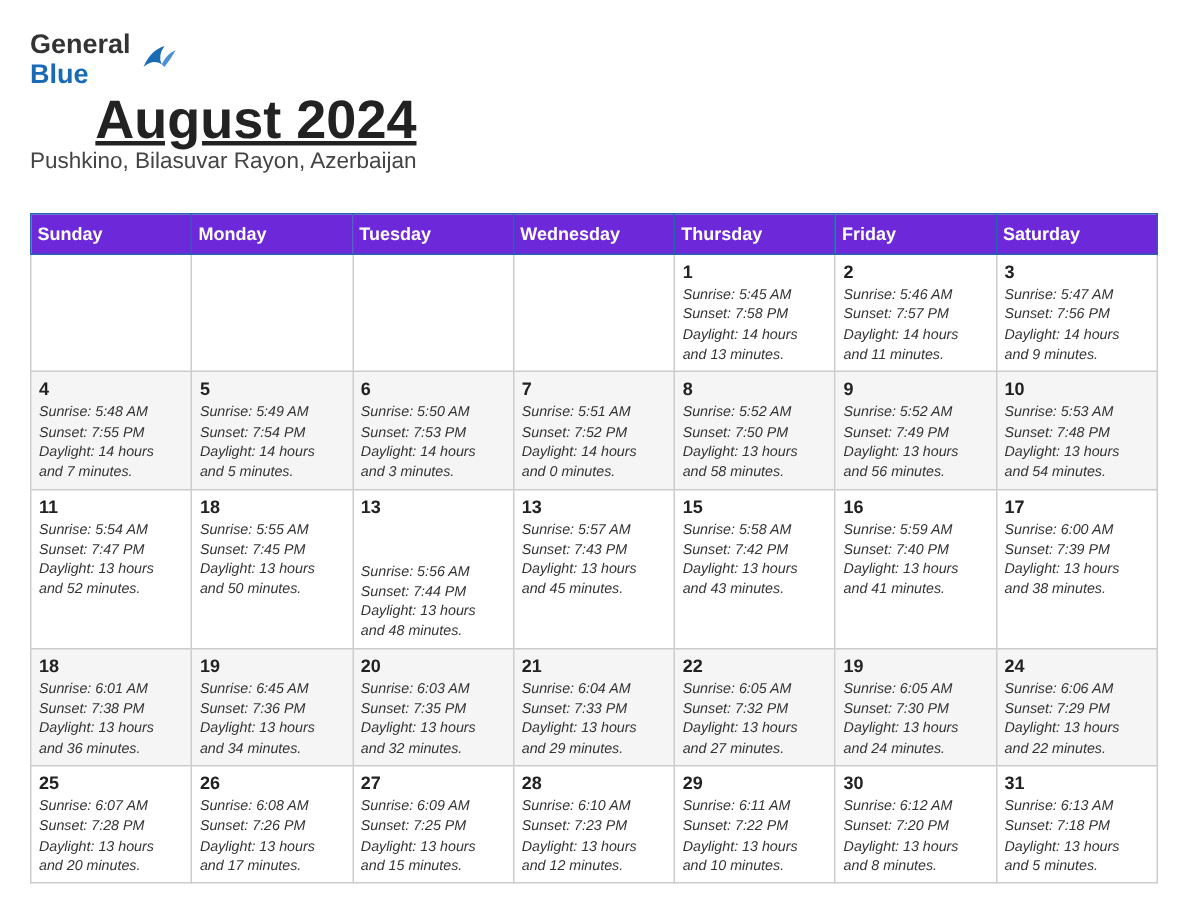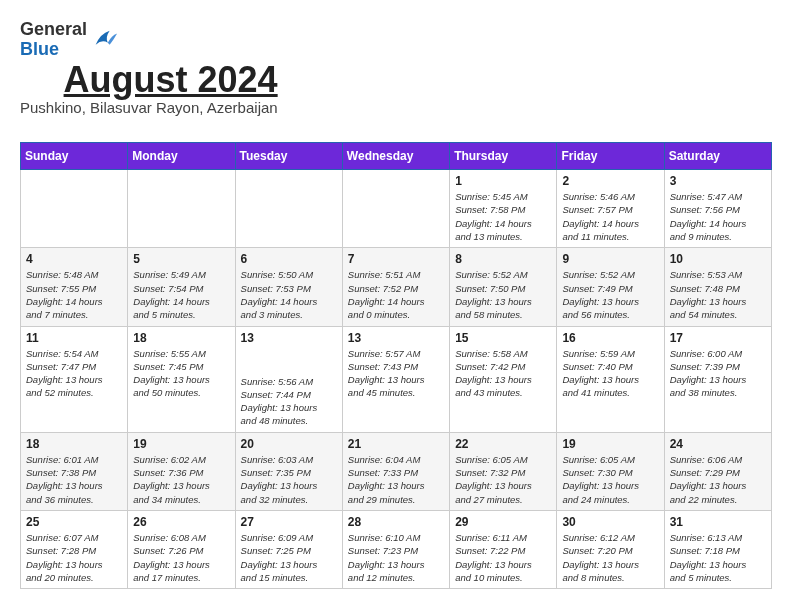--- a/index.html
+++ b/index.html
@@ -256,21 +256,21 @@
       <tr>
         <td>
           <div class="day-number">18</div>
           <div class="day-info" style="white-space: pre-line;">Sunrise: 6:01 AM
 Sunset: 7:38 PM
 Daylight: 13 hours
 and 36 minutes.</div>
         </td>
         <td>
           <div class="day-number">19</div>
-          <div class="day-info" style="white-space: pre-line;">Sunrise: 6:02 AM
+          <div class="day-info" style="white-space: pre-line;">Sunrise: 6:45 AM
 Sunset: 7:36 PM
 Daylight: 13 hours
 and 34 minutes.</div>
         </td>
         <td>
           <div class="day-number">20</div>
           <div class="day-info" style="white-space: pre-line;">Sunrise: 6:03 AM
 Sunset: 7:35 PM
 Daylight: 13 hours
 and 32 minutes.</div>

